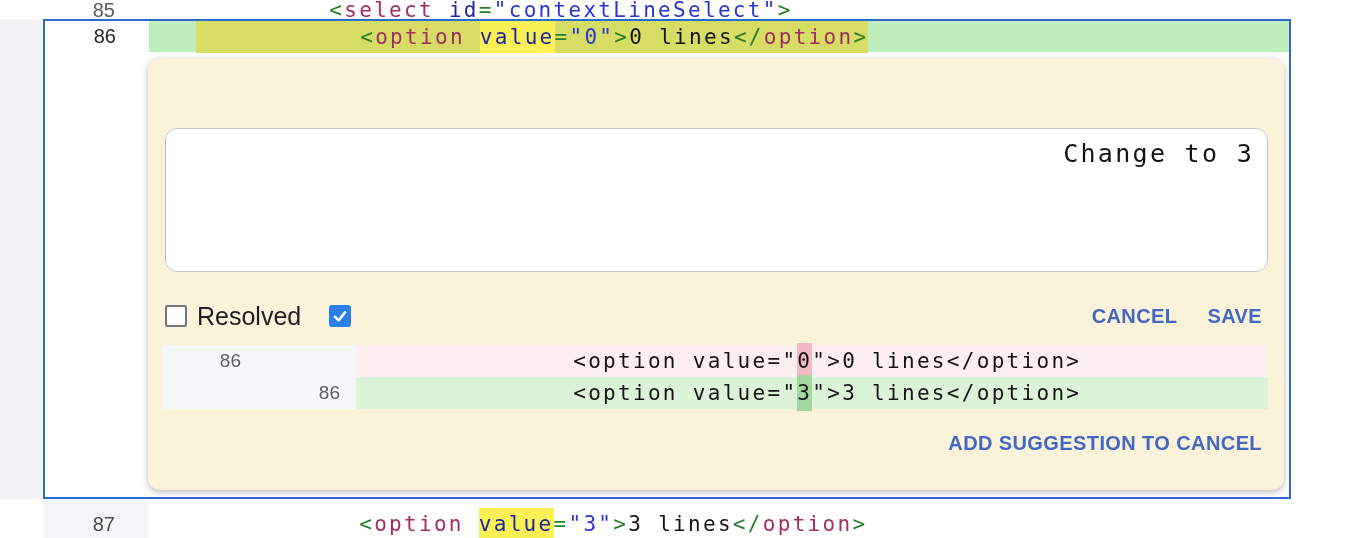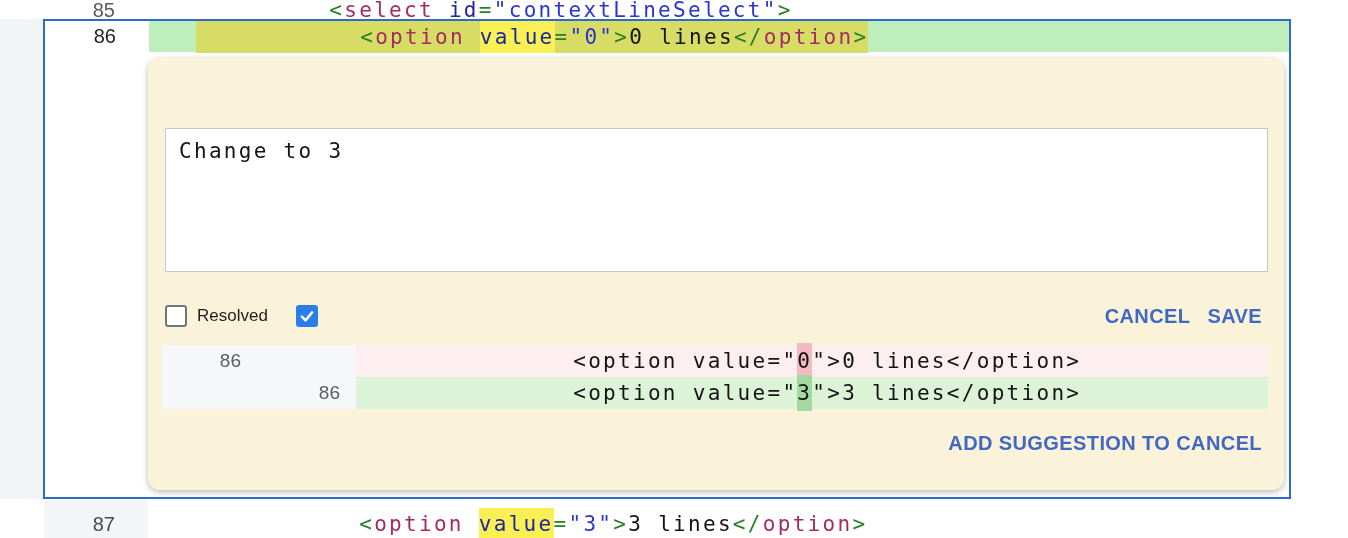--- a/index.html
+++ b/index.html
@@ -30,36 +30,36 @@
         background:var(--card_cream);border-radius:12px;
         box-shadow:0 2px 6px rgba(0,0,0,.28);}
   .card-header{position:absolute;left:20px;right:18px;top:14px;height:32px;
                display:flex;align-items:center;}
   .draft-title{font-size:21px;font-weight:bold;color:#202124;margin-left:13px;}
   .spacer{flex:1;}
   .time{font-size:21px;color:#4d5156;margin-right:16px;}
   .chev-btn{width:28px;height:28px;border:none;background:transparent;padding:0;cursor:pointer;
             display:flex;align-items:center;justify-content:center;}
   .comment-input{position:absolute;left:17px;right:16px;top:70px;height:144px;
-                 box-sizing:border-box;background:#fff;border:1px solid #c6c6c6;border-radius:0;
+                 box-sizing:border-box;background:#fff;border:1px solid #c6c6c6;border-radius:12px;
                  padding:10px 13px;resize:none;outline:none;
                  font-family:"DejaVu Sans Mono","Liberation Mono",monospace;
-                 font-size:21px;letter-spacing:2.3px;color:#141414;}
+                 font-size:25px;letter-spacing:2.3px;color:#141414;text-align:right;}
   .options-row{position:absolute;left:17px;right:22px;top:242px;height:32px;
                display:flex;align-items:center;}
   .cbx{width:22px;height:22px;box-sizing:border-box;border:2px solid #70757a;border-radius:3px;
        background:#fff;flex:none;display:flex;align-items:center;justify-content:center;cursor:pointer;}
   .cbx svg{display:none;}
   .cbx.checked{background:var(--checkbox_blue);border-color:var(--checkbox_blue);}
   .cbx.checked svg{display:block;}
-  .cbx-label{font-size:17px;color:#1f1f1f;margin-left:10px;}
+  .cbx-label{font-size:25px;color:#1f1f1f;margin-left:10px;}
   .opt-gap{width:28px;flex:none;}
   .link{font-size:20px;font-weight:bold;letter-spacing:.4px;color:var(--link_blue);
         cursor:pointer;background:none;border:none;padding:0;font-family:inherit;}
-  .links-right{display:flex;gap:17px;}
+  .links-right{display:flex;gap:30px;}
   
   .preview{position:absolute;left:14px;right:16px;top:287px;}
   .prow{display:flex;height:32px;}
   .pnum{width:97px;flex:none;background:#f6f7f9;box-sizing:border-box;
         display:flex;align-items:center;justify-content:flex-end;
         font-size:19px;color:#5a5e63;}
   .pnum.n1{padding-right:18px;}
   .pnum.n2{padding-right:16px;}
   .pcode{flex:1;display:flex;align-items:center;padding-left:8px;}
   .prow.removed .pcode{background:var(--removed_pink);}

